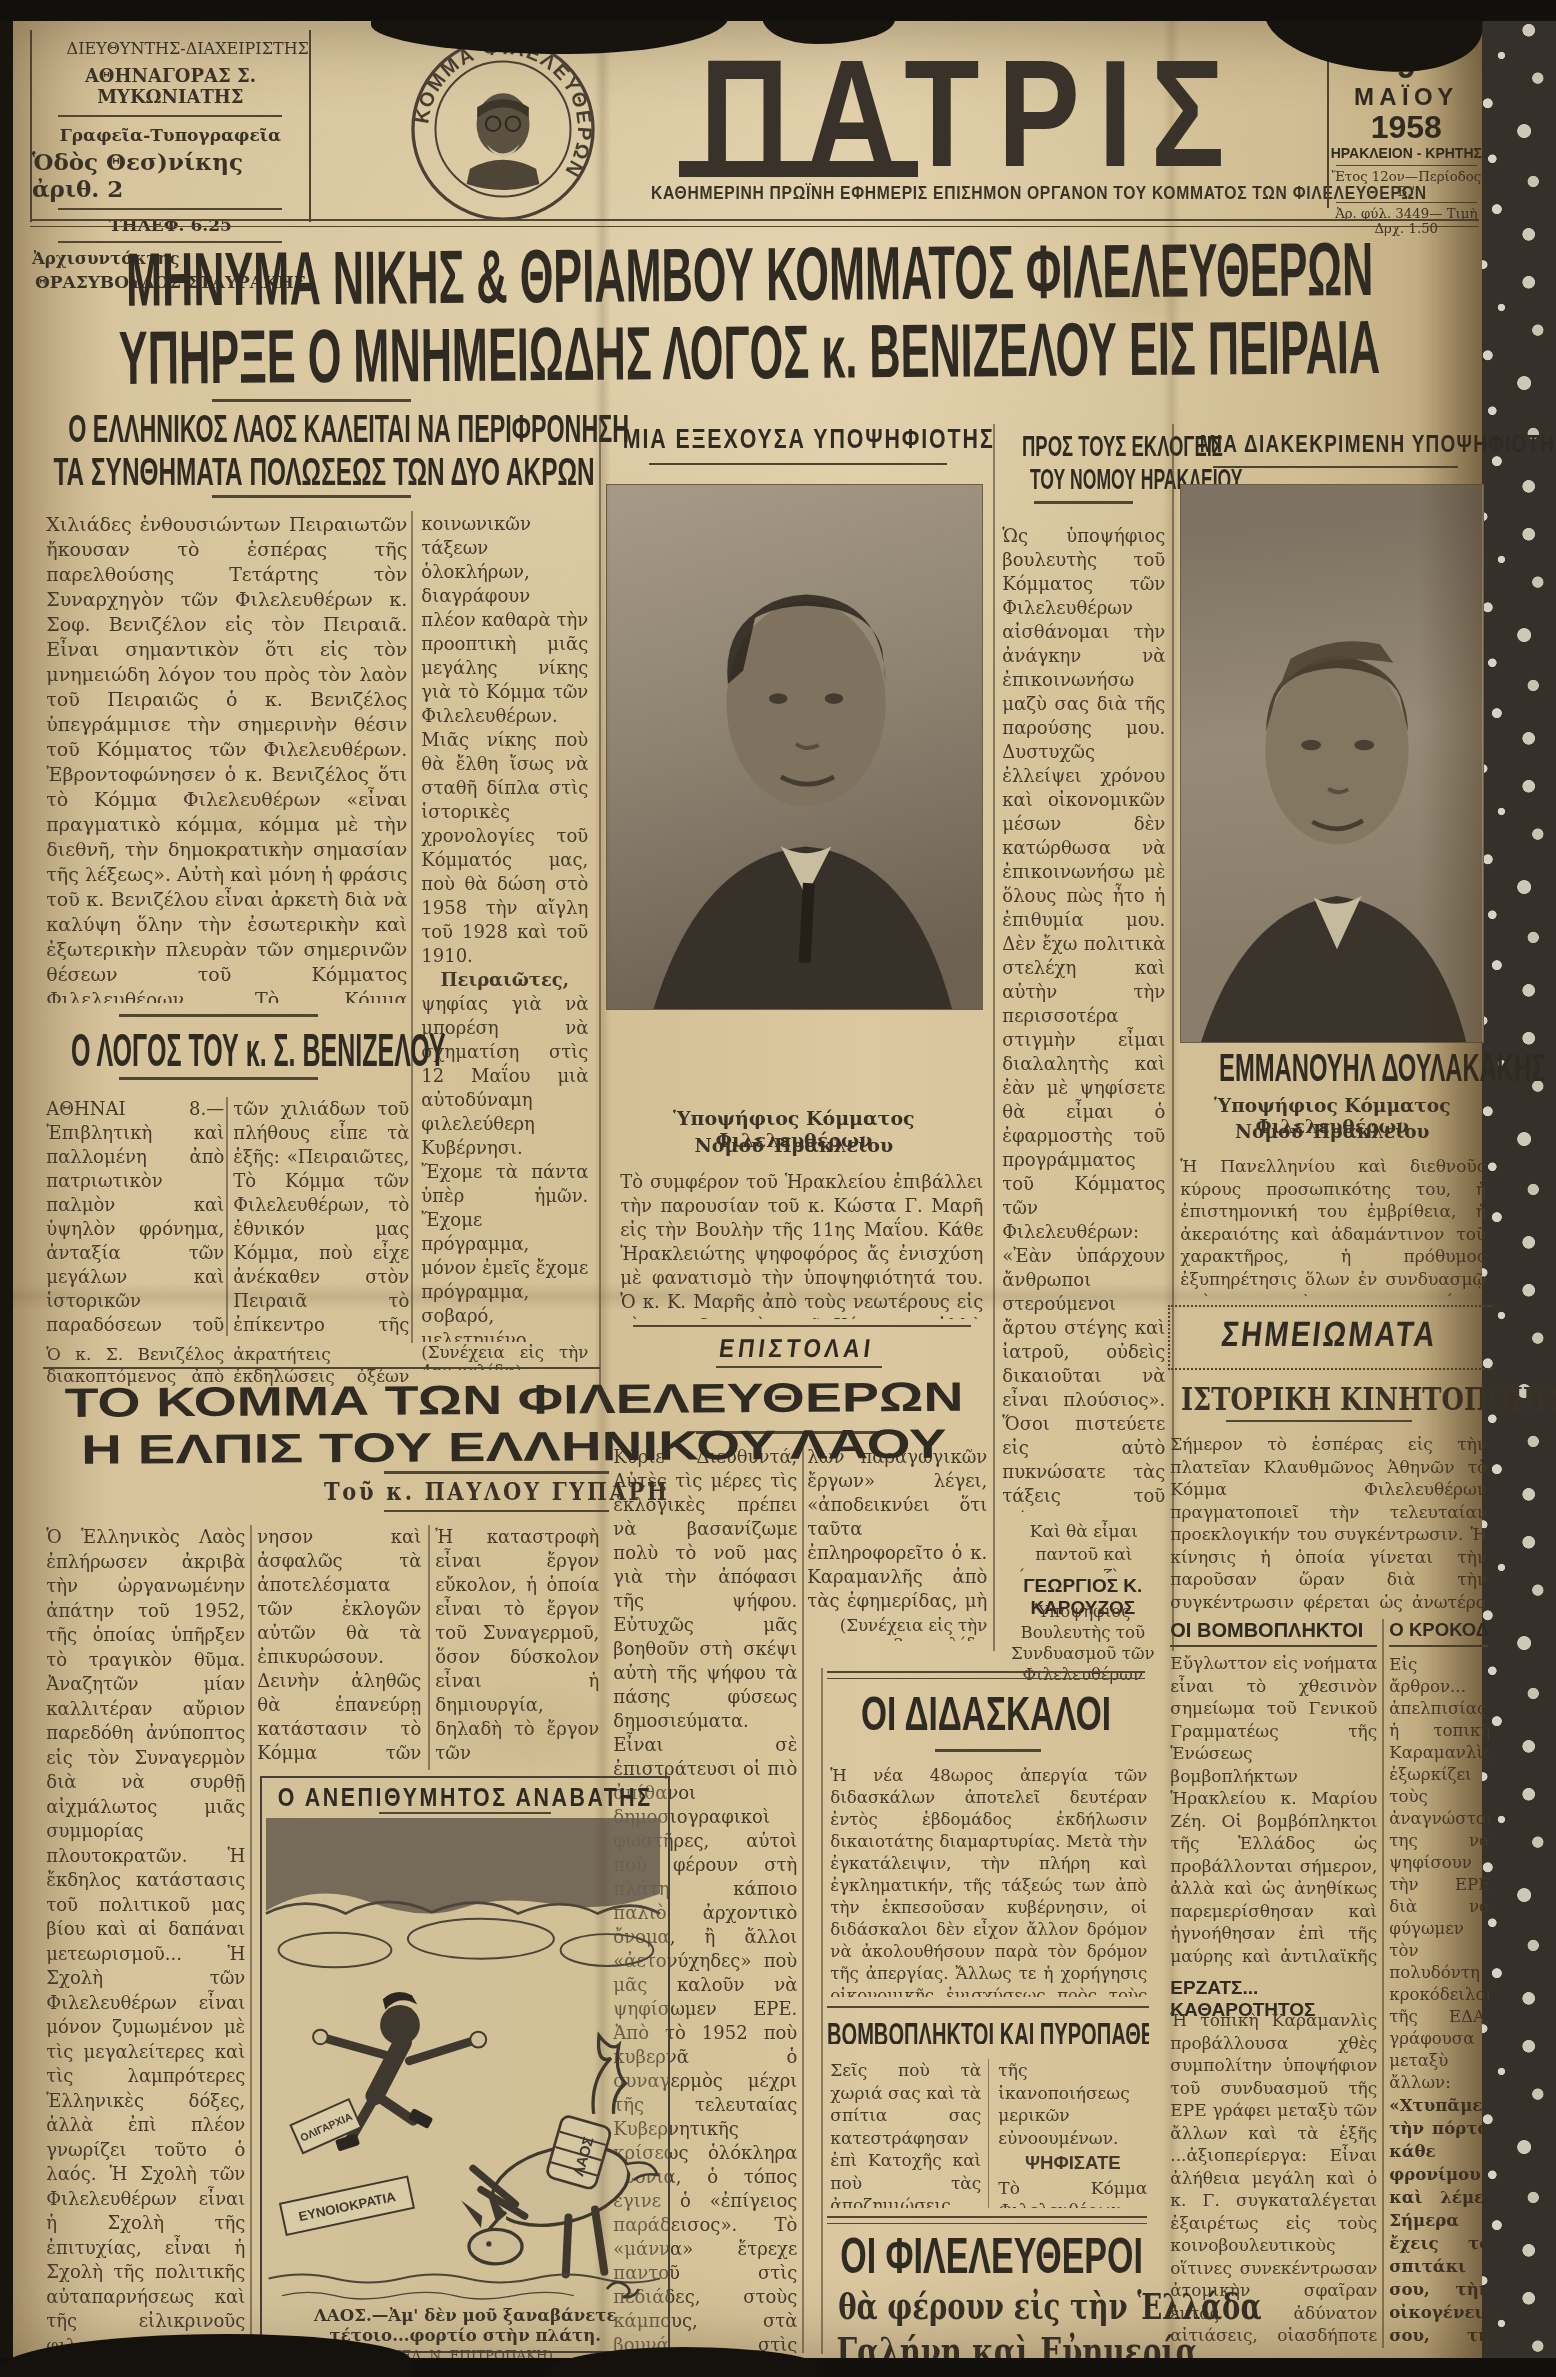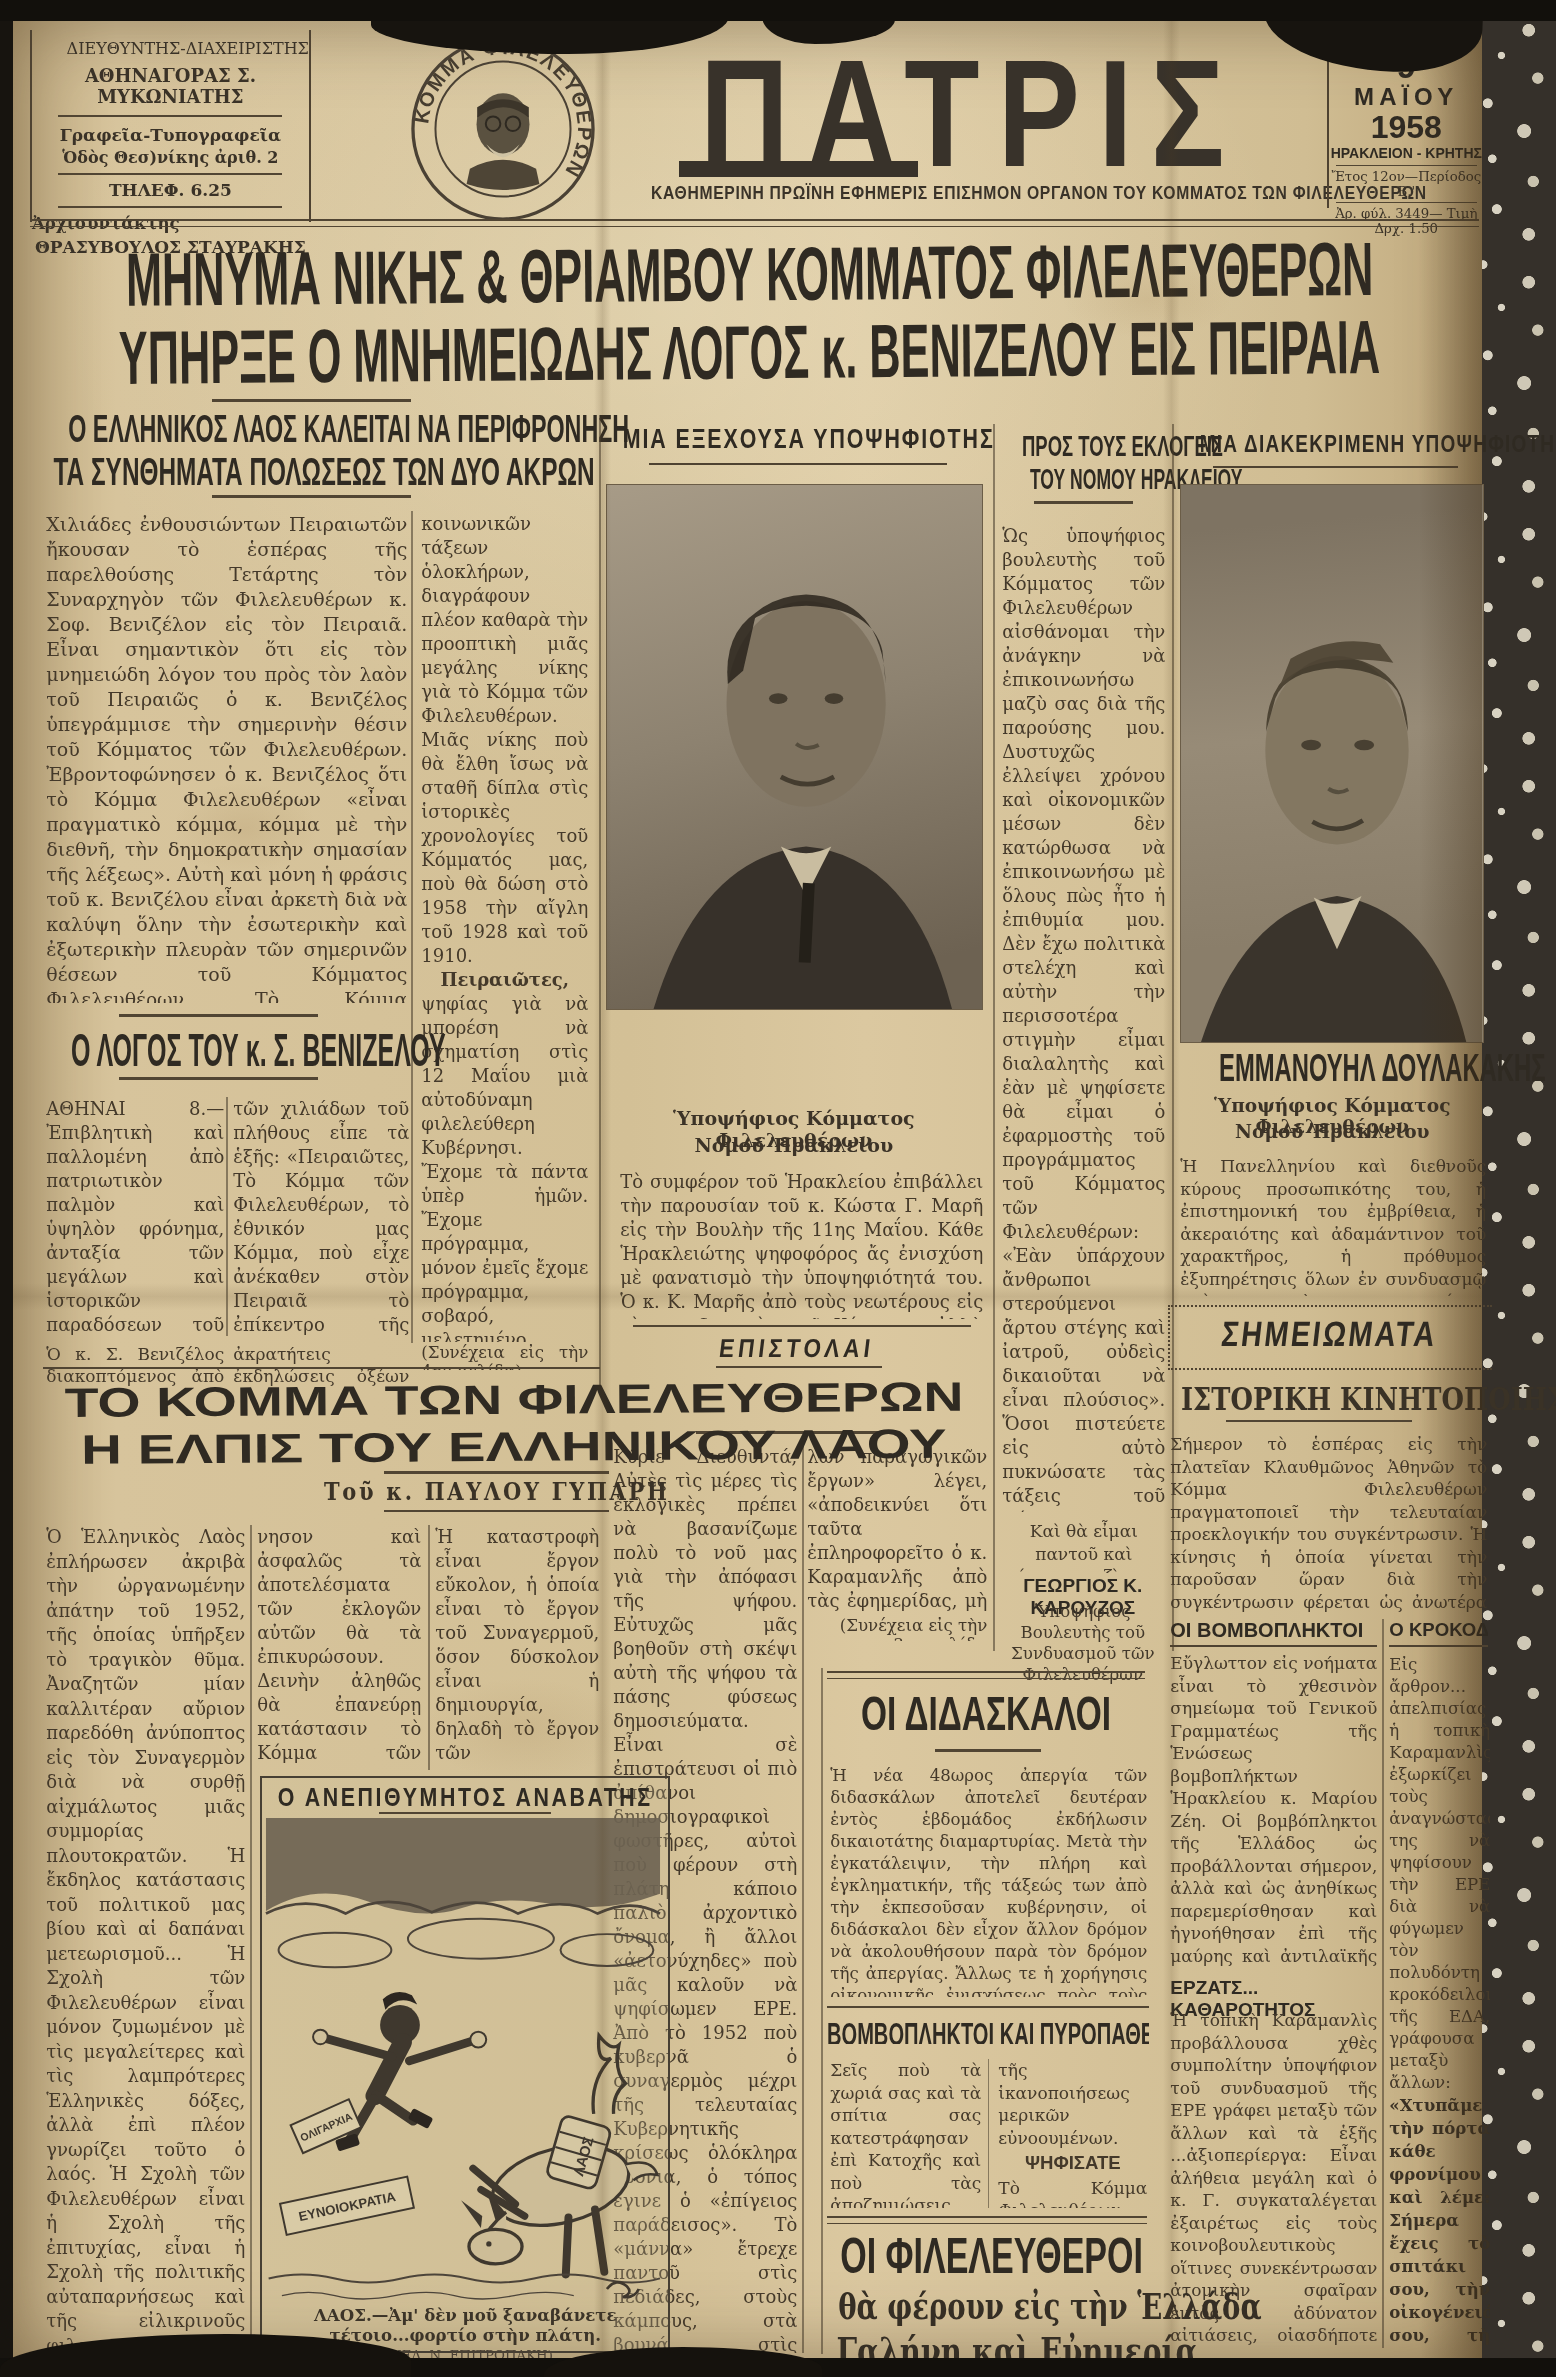--- a/index.html
+++ b/index.html
@@ -50,21 +50,21 @@
   <div id="marble"></div>
   <div id="pageblock-edge"></div>
 
   <div id="paper">
 
     <div class="abs" style="left:16.6px;top:10px;width:277px;height:192px;border-right:2px solid #4e4231;border-left:2px solid #4e4231;">
       <div style="padding-top:9.3px;text-align:right;font-weight:400;font-size:16px;color:#3a3227;">ΔΙΕΥΘΥΝΤΗΣ-ΔΙΑΧΕΙΡΙΣΤΗΣ</div>
       <div style="margin-top:6.6px;text-align:center;font-weight:700;font-size:18px;color:#3a3227;">ΑΘΗΝΑΓΟΡΑΣ Σ. ΜΥΚΩΝΙΑΤΗΣ</div>
       <div class="rule" style="margin:8px 26.5px 0;height:2px;"></div>
       <div style="margin-top:8px;text-align:center;font-weight:700;font-size:17px;color:#3a3227;">Γραφεῖα-Τυπογραφεῖα</div>
-      <div style="margin-top:2.7px;text-align:center;font-weight:700;font-size:16px;color:#3a3227;">Ὁδὸς Θεσ)νίκης ἀριθ. 2</div>
+      <div style="margin-top:2.7px;font-weight:700;font-size:23px;color:#3a3227;">Ὁδὸς Θεσ)νίκης ἀριθ. 2</div>
       <div class="rule" style="margin:6.6px 26.5px 0;height:2px;"></div>
       <div style="margin-top:5.3px;text-align:center;font-weight:700;font-size:17px;color:#3a3227;">ΤΗΛΕΦ. 6.25</div>
       <div class="rule" style="margin:5.3px 26.5px 0;height:2px;"></div>
       <div style="margin-top:5.3px;text-align:left;font-weight:700;font-size:16.6px;color:#3a3227;">Ἀρχισυντάκτης</div>
       <div style="margin-top:4px;text-align:center;font-weight:700;font-size:17px;color:#3a3227;">ΘΡΑΣΥΒΟΥΛΟΣ ΣΤΑΥΡΑΚΗΣ</div>
     </div>
 
     <svg class="abs" style="left:394px;top:13.3px;" width="192" height="192" viewBox="0 0 290 290">
       <circle cx="145" cy="145" r="136" fill="none" stroke="#4a4134" stroke-width="5"></circle>
       <circle cx="145" cy="145" r="102" fill="none" stroke="#4a4134" stroke-width="3"></circle>

